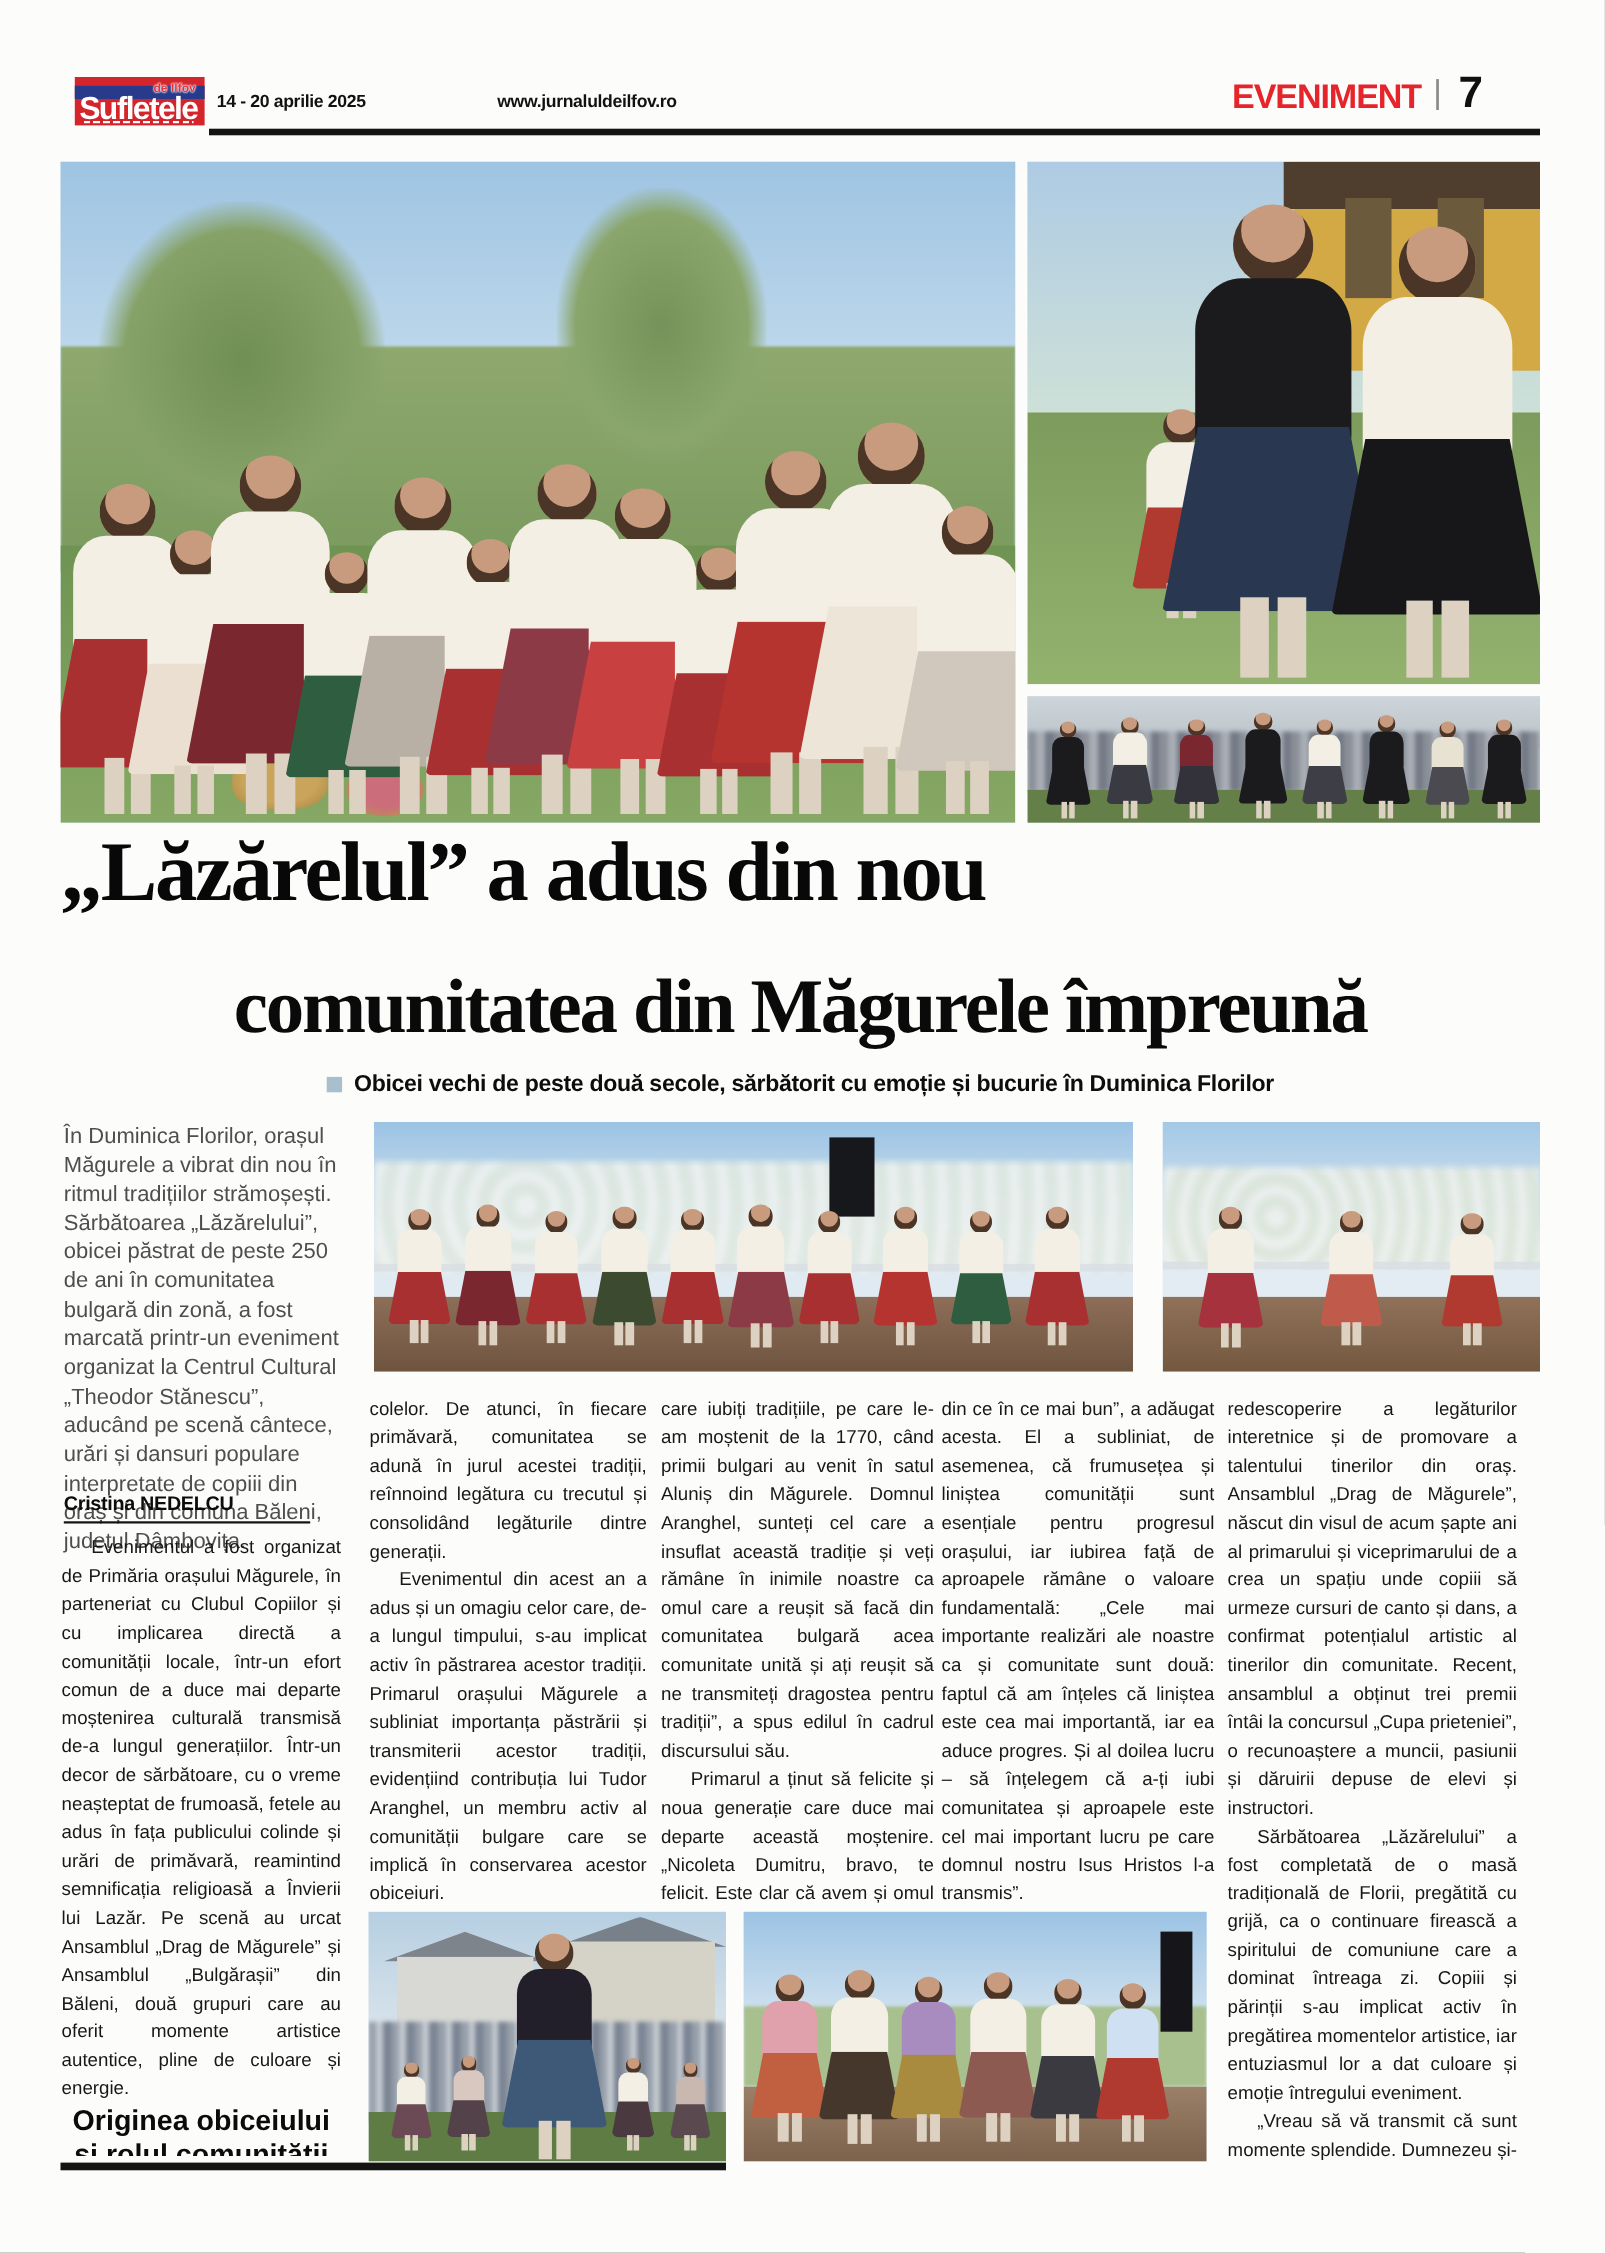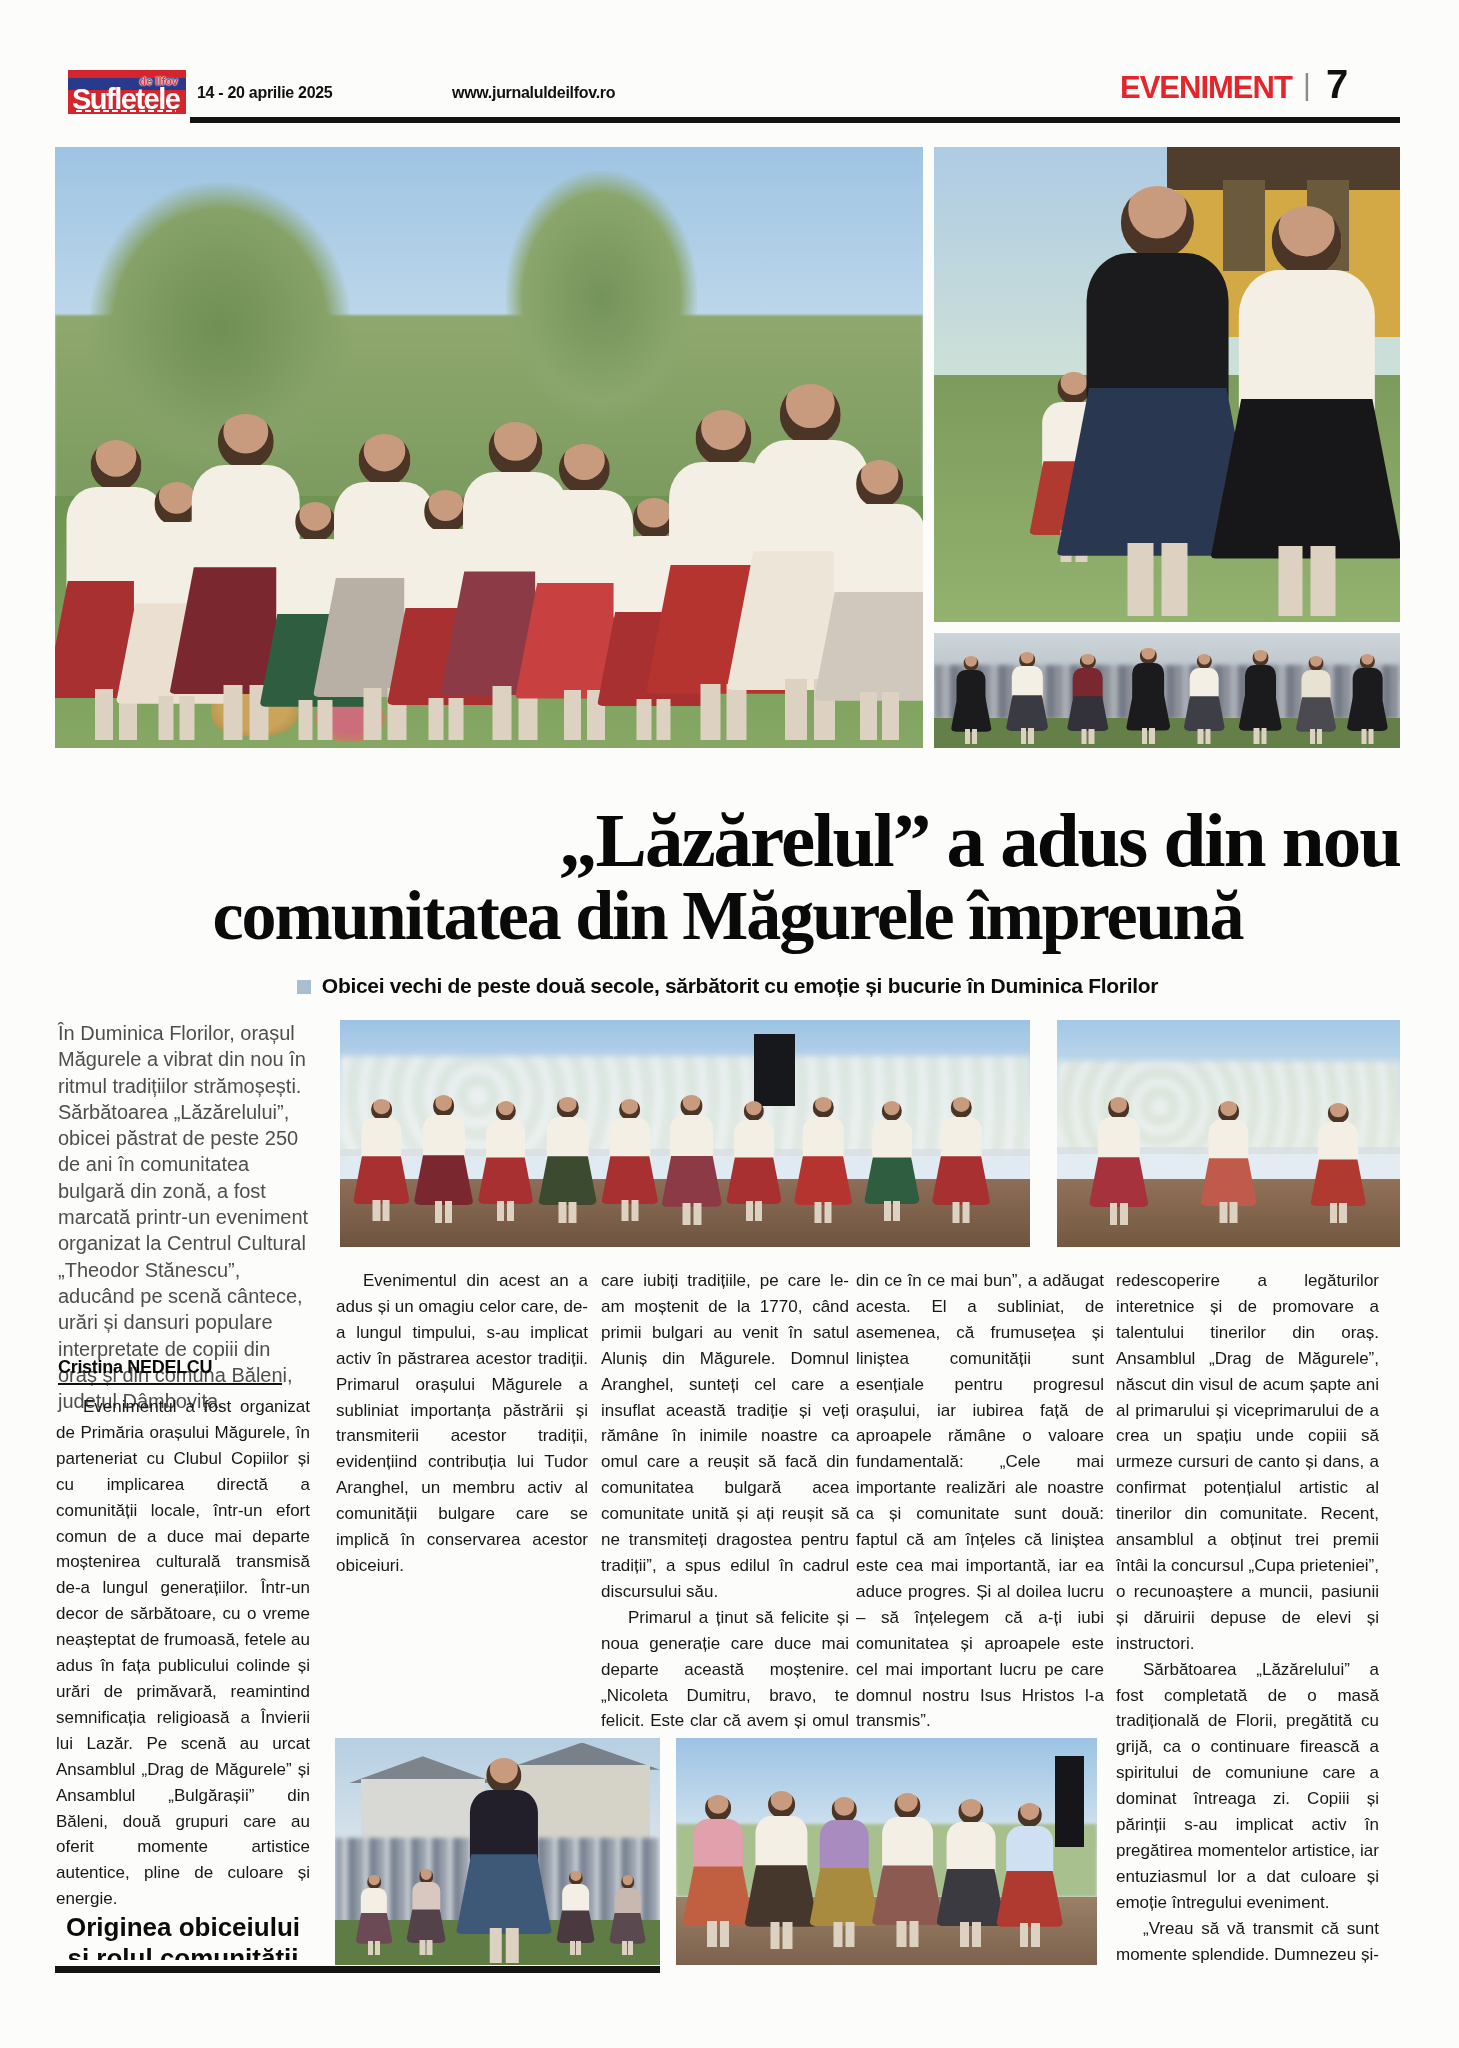--- a/index.html
+++ b/index.html
@@ -22,21 +22,21 @@
   .hdr-page{left:1326px;top:62px;font-size:40px;font-weight:700;color:#101010;}
   .hdr-rule{left:190px;top:117px;width:1210px;height:6px;background:#141414;}
   
   .photo{position:absolute;overflow:hidden;background:#b9d2e4;}
   .photo i{display:block;position:absolute;}
   .fig{position:absolute;transform:translateX(-50%);}
   
   .kicker{left:55px;top:748px;width:1345px;text-align:center;font-weight:700;font-size:27px;letter-spacing:-0.5px;}
   .kicker .hl{background:#0d0d0d;color:#fff;padding:3px 9px 4px;}
   .kicker .rest{color:#0d0d0d;margin-left:8px;}
-  .headline1{left:55px;top:796px;width:1345px;text-align:right;
+  .headline1{left:55px;top:748px;width:1345px;text-align:left;
      font-family:"Liberation Serif",serif;font-weight:700;font-size:77px;letter-spacing:-2px;color:#080808;}
   .headline2{left:55px;top:876px;width:1345px;text-align:center;
      font-family:"Liberation Serif",serif;font-weight:700;font-size:70px;letter-spacing:-2px;color:#0a0a0a;}
   .standfirst{left:55px;top:974px;width:1345px;text-align:center;font-weight:700;font-size:21px;
      letter-spacing:-0.3px;color:#0d0d0d;}
   .standfirst .bullet{display:inline-block;width:14px;height:14px;background:var(--bullet-blue);
      margin-right:11px;vertical-align:-1px;}
   
   .intro{left:58px;top:1020px;width:254px;font-size:20px;line-height:26.3px;color:#4e4e4e;}
   .byline{left:58px;top:1357px;width:224px;font-size:18px;font-weight:700;color:#0c0c0c;
@@ -364,20 +364,21 @@
 
   <div class="abs intro">În Duminica Florilor, orașul Măgurele a vibrat din nou în ritmul tradițiilor strămoșești. Sărbătoarea „Lăzărelului”, obicei păstrat de peste 250 de ani în comunitatea bulgară din zonă, a fost marcată printr-un eveniment organizat la Centrul Cultural „Theodor Stănescu”, aducând pe scenă cântece, urări și dansuri populare interpretate de copiii din oraș și din comuna Băleni, județul Dâmbovița.</div>
   <div class="abs byline">Cristina NEDELCU</div>
   <div class="abs bodycol col1">
     <p class="indent">Evenimentul a fost organizat de Primăria orașului Măgurele, în parteneriat cu Clubul Copiilor și cu implicarea directă a comunității locale, într-un efort comun de a duce mai departe moștenirea culturală transmisă de-a lungul generațiilor. Într-un decor de sărbătoare, cu o vreme neașteptat de frumoasă, fetele au adus în fața publicului colinde și urări de primăvară, reamintind semnificația religioasă a Învierii lui Lazăr. Pe scenă au urcat Ansamblul „Drag de Măgurele” și Ansamblul „Bulgărașii” din Băleni, două grupuri care au oferit momente artistice autentice, pline de culoare și energie.</p>
     <p class="h-col">Originea obiceiului și rolul comunității bulgare</p>
 
   </div>
 
   <div class="abs bodycol col2">
+    <p>colelor. De atunci, în fiecare primăvară, comunitatea se adună în jurul acestei tradiții, reînnoind legătura cu trecutul și consolidând legăturile dintre generații.</p>
     <p class="indent">Evenimentul din acest an a adus și un omagiu celor care, de-a lungul timpului, s-au implicat activ în păstrarea acestor tradiții. Primarul orașului Măgurele a subliniat importanța păstrării și transmiterii acestor tradiții, evidențiind contribuția lui Tudor Aranghel, un membru activ al comunității bulgare care se implică în conservarea acestor obiceiuri.</p>
 
   </div>
   <div class="abs bodycol col3">
     <p>care iubiți tradițiile, pe care le-am moștenit de la 1770, când primii bulgari au venit în satul Aluniș din Măgurele. Domnul Aranghel, sunteți cel care a insuflat această tradiție și veți rămâne în inimile noastre ca omul care a reușit să facă din comunitatea bulgară acea comunitate unită și ați reușit să ne transmiteți dragostea pentru tradiții”, a spus edilul în cadrul discursului său.</p>
     <p class="indent">Primarul a ținut să felicite și noua generație care duce mai departe această moștenire. „Nicoleta Dumitru, bravo, te felicit. Este clar că avem și omul care va duce mai departe această tradiție. Datoria mea este ca următoarele generații să o preia și să o păstreze vie. Direcția culturală a Primăriei face ca în fiecare an acest eveniment să fie</p>
   </div>
   <div class="abs bodycol col4">
     <p>din ce în ce mai bun”, a adăugat acesta. El a subliniat, de asemenea, că frumusețea și liniștea comunității sunt esențiale pentru progresul orașului, iar iubirea față de aproapele rămâne o valoare fundamentală: „Cele mai importante realizări ale noastre ca și comunitate sunt două: faptul că am înțeles că liniștea este cea mai importantă, iar ea aduce progres. Și al doilea lucru – să înțelegem că a-ți iubi comunitatea și aproapele este cel mai important lucru pe care domnul nostru Isus Hristos l-a transmis”.</p>
 

